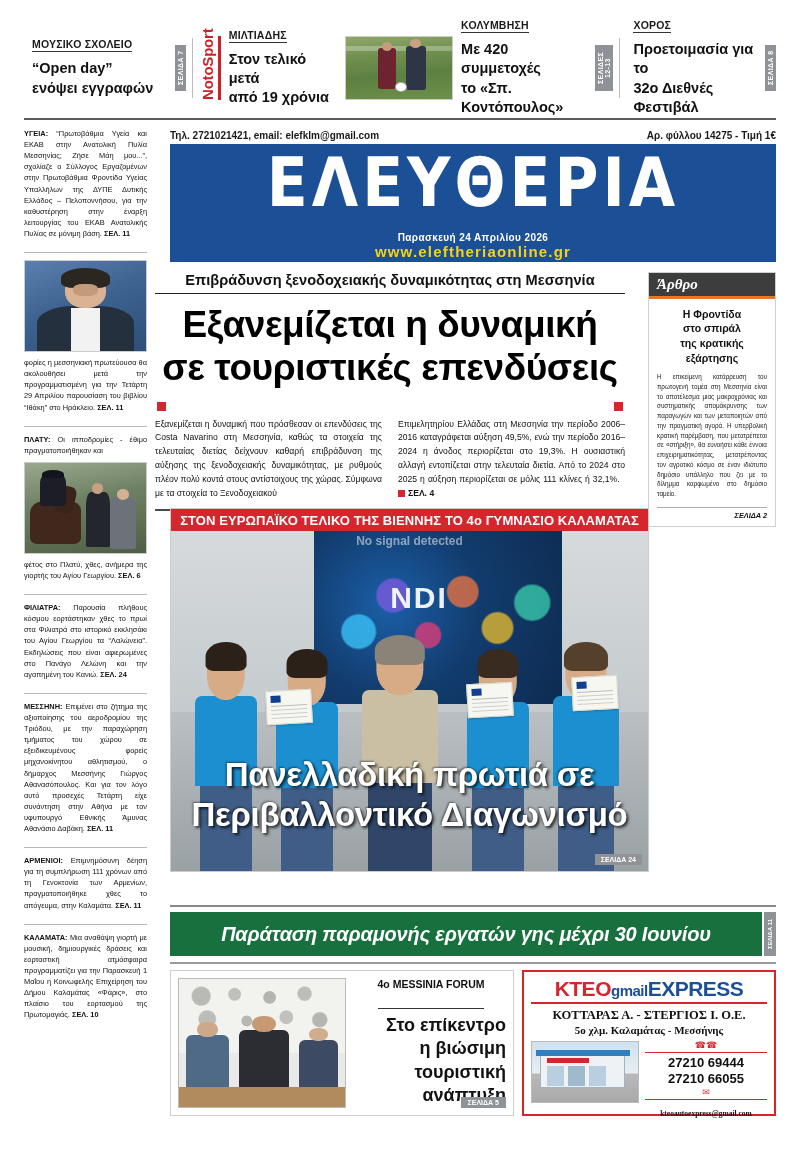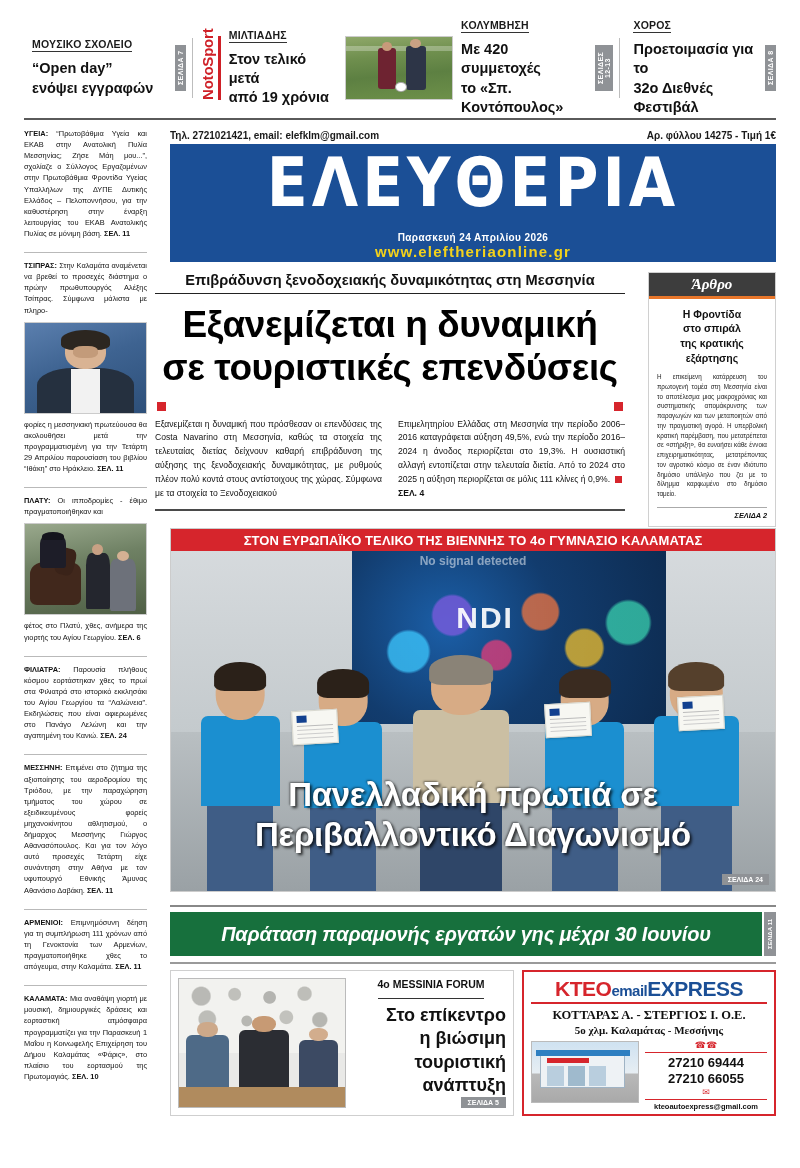--- a/index.html
+++ b/index.html
@@ -110,29 +110,29 @@
   .redsq { width:9px; height:9px; background:#d6252c; }
   .main-body { display:flex; gap:16px; }
   .main-body p { font-size:8.6px; line-height:1.62; text-align:justify; color:#111; flex:1; }
   .main-body .pg { font-weight:800; }
   .inline-sq { display:inline-block; width:7px; height:7px; background:#d6252c; margin-right:3px; vertical-align:-1px; }
   .main-rule { height:2px; background:#4a4a4a; margin-top:8px; }
 
   
   .artbox { position:absolute; left:648px; top:272px; width:128px; border:1px solid #d0d0d0; background:#fff; padding:0; }
   .art-head { background:#3d3d3d; color:#fff; font-family:"Liberation Serif", serif; font-style:italic; font-weight:700;
-    font-size:15px; padding:3px 8px;text-align:center; }
+    font-size:15px; padding:3px 8px; }
   .art-accent { height:2.5px; background:#e8762a; }
   .art-title { font-size:10.5px; font-weight:800; text-align:center; line-height:1.42; padding:8px 6px 6px 6px; color:#111; }
   .art-text { font-size:6.3px; line-height:1.55; text-align:justify; padding:0 8px 4px 8px; color:#222; }
   .art-rule { height:1px; background:#aaa; margin:4px 8px 3px 8px; }
   .art-page { font-size:7.4px; font-weight:800; font-style:italic; text-align:right; padding:0 8px 6px 8px; }
 
   
-  .hero { position:absolute; left:170px; top:528px; width:606px; height:364px; border:1px solid #ccc; overflow:hidden; }
+  .hero { position:absolute; left:170px; top:508px; width:479px; height:364px; border:1px solid #ccc; overflow:hidden; }
   .hero-banner {
     position:absolute; left:0; top:0; width:100%; height:22px; background:#d6252c;
     color:#fff; font-size:13px; font-weight:800; letter-spacing:.1px;
     display:flex; align-items:center; justify-content:center; z-index:6;
   }
   .hero-img { position:absolute; left:0; top:0; width:100%; height:100%; background:#cfd3d6; }
   .hero-wall { position:absolute; left:0; top:0; width:100%; height:56%; background:linear-gradient(180deg,#d8dcdf 0%,#c4cacd 100%); }
   .hero-screen { position:absolute; left:30%; top:4%; width:52%; height:50%;
     background: radial-gradient(circle at 30% 45%, #1b5fa8 0%, #123c6e 45%, #0d2b50 100%); }
   .hero-screen:after{ content:""; position:absolute; inset:0;
@@ -191,21 +191,21 @@
        radial-gradient(circle at 88% 56%, #b6b6b1 0 5%, transparent 6%);}
   .ph-forum .table{position:absolute;left:0;bottom:0;width:100%;height:16%;background:#b08b5e;}
   .ph-forum .m{position:absolute;bottom:16%;border-radius:6px 6px 0 0;}
   .ph-forum .ma{left:4%;width:26%;height:40%;background:#4e6a87;}
   .ph-forum .ma:after{content:"";position:absolute;left:26%;top:-26%;width:48%;height:30%;background:#cda98a;border-radius:45%;}
   .ph-forum .mb{left:36%;width:30%;height:44%;background:#2b2d33;}
   .ph-forum .mb:after{content:"";position:absolute;left:26%;top:-26%;width:48%;height:30%;background:#c79a74;border-radius:45%;}
   .ph-forum .mc{left:72%;width:24%;height:36%;background:#3c4a63;}
   .ph-forum .mc:after{content:"";position:absolute;left:26%;top:-28%;width:48%;height:30%;background:#d2ad8d;border-radius:45%;}
   .forum-text { flex:1; padding-left:10px; display:flex; flex-direction:column; position:relative; }
-  .forum-kicker { font-size:10.5px; font-weight:700; text-align:center; border-bottom:1.3px solid #333; padding-bottom:8px; margin-bottom:5px; align-self:center;}
+  .forum-kicker { font-size:10.5px; font-weight:700; text-align:center; border-bottom:1.3px solid #333; padding-bottom:18px; margin-bottom:5px; align-self:center;}
   .forum-hl { font-size:18px; font-weight:700; text-align:right; line-height:1.3; color:#111; }
   .forum-page { position:absolute; right:0; bottom:0; background:#8f9296; color:#fff; font-size:7px; font-weight:700; padding:2px 7px; }
 
   .kteo { position:absolute; left:522px; top:970px; width:254px; height:146px; border:2.5px solid #d6252c; background:#fff; padding:6px 7px; }
   .kteo-logo { text-align:center; font-size:21px; font-weight:800; letter-spacing:-.5px; line-height:1; }
   .kteo-logo .k { color:#d6252c; }
   .kteo-logo .a { color:#1b4f96; font-size:15px; }
   .kteo-logo .e { color:#1b4f96; }
   .kteo-sep { height:2px; background:#d6252c; margin:3px 0 4px 0; }
   .kteo-n1 { font-family:"Liberation Serif", serif; font-weight:700; font-size:12.5px; text-align:center; color:#111; }
@@ -216,21 +216,21 @@
   .ph-kteo .bld{position:absolute;left:8%;top:18%;width:80%;height:58%;background:#eef2f5;border:1px solid #9fb3c4;}
   .ph-kteo .roof{position:absolute;left:4%;top:14%;width:88%;height:10%;background:#2e7fc1;}
   .ph-kteo .sign{position:absolute;left:14%;top:26%;width:40%;height:9%;background:#d6252c;}
   .ph-kteo .d1{position:absolute;left:14%;top:40%;width:16%;height:34%;background:#b9cede;}
   .ph-kteo .d2{position:absolute;left:34%;top:40%;width:16%;height:34%;background:#9fbacd;}
   .ph-kteo .d3{position:absolute;left:54%;top:40%;width:16%;height:34%;background:#b9cede;}
   .kteo-contact { flex:1; text-align:center; }
   .kteo-ico { color:#d6252c; font-size:9px; line-height:1; }
   .kteo-hr { height:1px; background:#d6252c; margin:2px 0 2px 0; }
   .kteo-tel { font-size:13px; font-weight:800; color:#111; line-height:1.25; }
-  .kteo-mail { font-size:7.5px; font-weight:800; color:#111; margin-top:2px; }
+  .kteo-mail { font-size:7.5px; font-weight:800; color:#111; margin-top:9px;font-family:Liberation Serif, serif; }
 </style>
 </head>
 <body>
 
 <div class="page">
 
   <div class="teaser-strip">
 
     <div class="teaser" style="width:160px">
       <span class="teaser-kicker">ΜΟΥΣΙΚΟ ΣΧΟΛΕΙΟ</span>
@@ -277,21 +277,20 @@
   <div class="topline"></div>
 
   <div class="left-rail">
 
     <div class="rail-item">
       <div class="rail-text"><span class="lead">ΥΓΕΙΑ:</span><span> “Πρωτοβάθμια Υγεία και ΕΚΑΒ στην Ανατολική Πυλία Μεσσηνίας; Ζήσε Μάη μου...”, σχολίαζε ο Σύλλογος Εργαζομένων στην Πρωτοβάθμια Φροντίδα Υγείας Υπαλλήλων της ΔΥΠΕ Δυτικής Ελλάδος – Πελοποννήσου, για την καθυστέρηση στην έναρξη λειτουργίας του ΕΚΑΒ Ανατολικής Πυλίας σε μόνιμη βάση.</span> <span class="pg">ΣΕΛ. 11</span></div>
     </div>
     <div class="rail-sep"></div>
 
     <div class="rail-item">
-      <div class="rail-text"><span class="lead">ΤΣΙΠΡΑΣ:</span><span> Στην Καλαμάτα αναμένεται να βρεθεί το προσεχές διάστημα ο πρώην πρωθυπουργός Αλέξης Τσίπρας. Σύμφωνα μάλιστα με πληρο-</span></div>
       <div class="rail-photo">
         <div class="ph-tsipras">
           <div class="body"></div>
           <div class="shirt"></div>
           <div class="head"></div>
           <div class="hair"></div>
           <div class="face2"></div>
         </div>
       </div>
       <div class="rail-text"><span>φορίες η μεσσηνιακή πρωτεύουσα θα ακολουθήσει μετά την προγραμματισμένη για την Τετάρτη 29 Απριλίου παρουσίαση του βιβλίου “Ιθάκη” στο Ηράκλειο.</span> <span class="pg">ΣΕΛ. 11</span></div>
@@ -350,21 +349,21 @@
     <div class="main-hl">
       <div>Εξανεμίζεται η δυναμική</div>
       <div>σε τουριστικές επενδύσεις</div>
     </div>
     <div class="redbar-row">
       <span class="redsq"></span>
       <span class="redsq"></span>
     </div>
     <div class="main-body">
       <p>Εξανεμίζεται η δυναμική που πρόσθεσαν οι επενδύσεις της Costa Navarino στη Μεσσηνία, καθώς τα στοιχεία της τελευταίας διετίας δείχνουν καθαρή επιβράδυνση της αύξησης της ξενοδοχειακής δυναμικότητας, με ρυθμούς πλέον πολύ κοντά στους αντίστοιχους της χώρας. Σύμφωνα με τα στοιχεία το Ξενοδοχειακού</p>
-      <p><span>Επιμελητηρίου Ελλάδας στη Μεσσηνία την περίοδο 2006–2016 καταγράφεται αύξηση 49,5%, ενώ την περίοδο 2016–2024 η άνοδος περιορίζεται στο 19,3%. Η ουσιαστική αλλαγή εντοπίζεται στην τελευταία διετία. Από το 2024 στο 2025 η αύξηση περιορίζεται σε μόλις 111 κλίνες ή 0,9%.</span>&nbsp;&nbsp;<span class="inline-sq"></span><span class="pg">ΣΕΛ. 4</span></p>
+      <p><span>Επιμελητηρίου Ελλάδας στη Μεσσηνία την περίοδο 2006–2016 καταγράφεται αύξηση 49,5%, ενώ την περίοδο 2016–2024 η άνοδος περιορίζεται στο 19,3%. Η ουσιαστική αλλαγή εντοπίζεται στην τελευταία διετία. Από το 2024 στο 2025 η αύξηση περιορίζεται σε μόλις 111 κλίνες ή 32,1%.</span>&nbsp;&nbsp;<span class="inline-sq"></span><span class="pg">ΣΕΛ. 4</span></p>
     </div>
     <div class="main-rule"></div>
   </div>
 
   <div class="artbox">
     <div class="art-head">Άρθρο</div>
     <div class="art-accent"></div>
     <div class="art-title">
       <div>Η Φροντίδα</div>
       <div>στο σπιράλ</div>
@@ -454,21 +453,21 @@
         <div>Στο επίκεντρο</div>
         <div>η βιώσιμη</div>
         <div>τουριστική</div>
         <div>ανάπτυξη</div>
       </div>
       <div class="forum-page">ΣΕΛΙΔΑ 5</div>
     </div>
   </div>
 
   <div class="kteo">
-    <div class="kteo-logo"><span class="k">KTEO</span><span class="a">email</span><span class="e">EXPRESS</span></div>
+    <div class="kteo-logo"><span class="k">KTEO</span><span class="a">gmail</span><span class="e">EXPRESS</span></div>
     <div class="kteo-sep"></div>
     <div class="kteo-n1">ΚΟΤΤΑΡΑΣ Α. - ΣΤΕΡΓΙΟΣ Ι. Ο.Ε.</div>
     <div class="kteo-n2">5ο χλμ. Καλαμάτας - Μεσσήνης</div>
     <div class="kteo-row">
       <div class="kteo-photo">
         <div class="ph-kteo">
           <div class="bld"></div>
           <div class="roof"></div>
           <div class="sign"></div>
           <div class="d1"></div>

